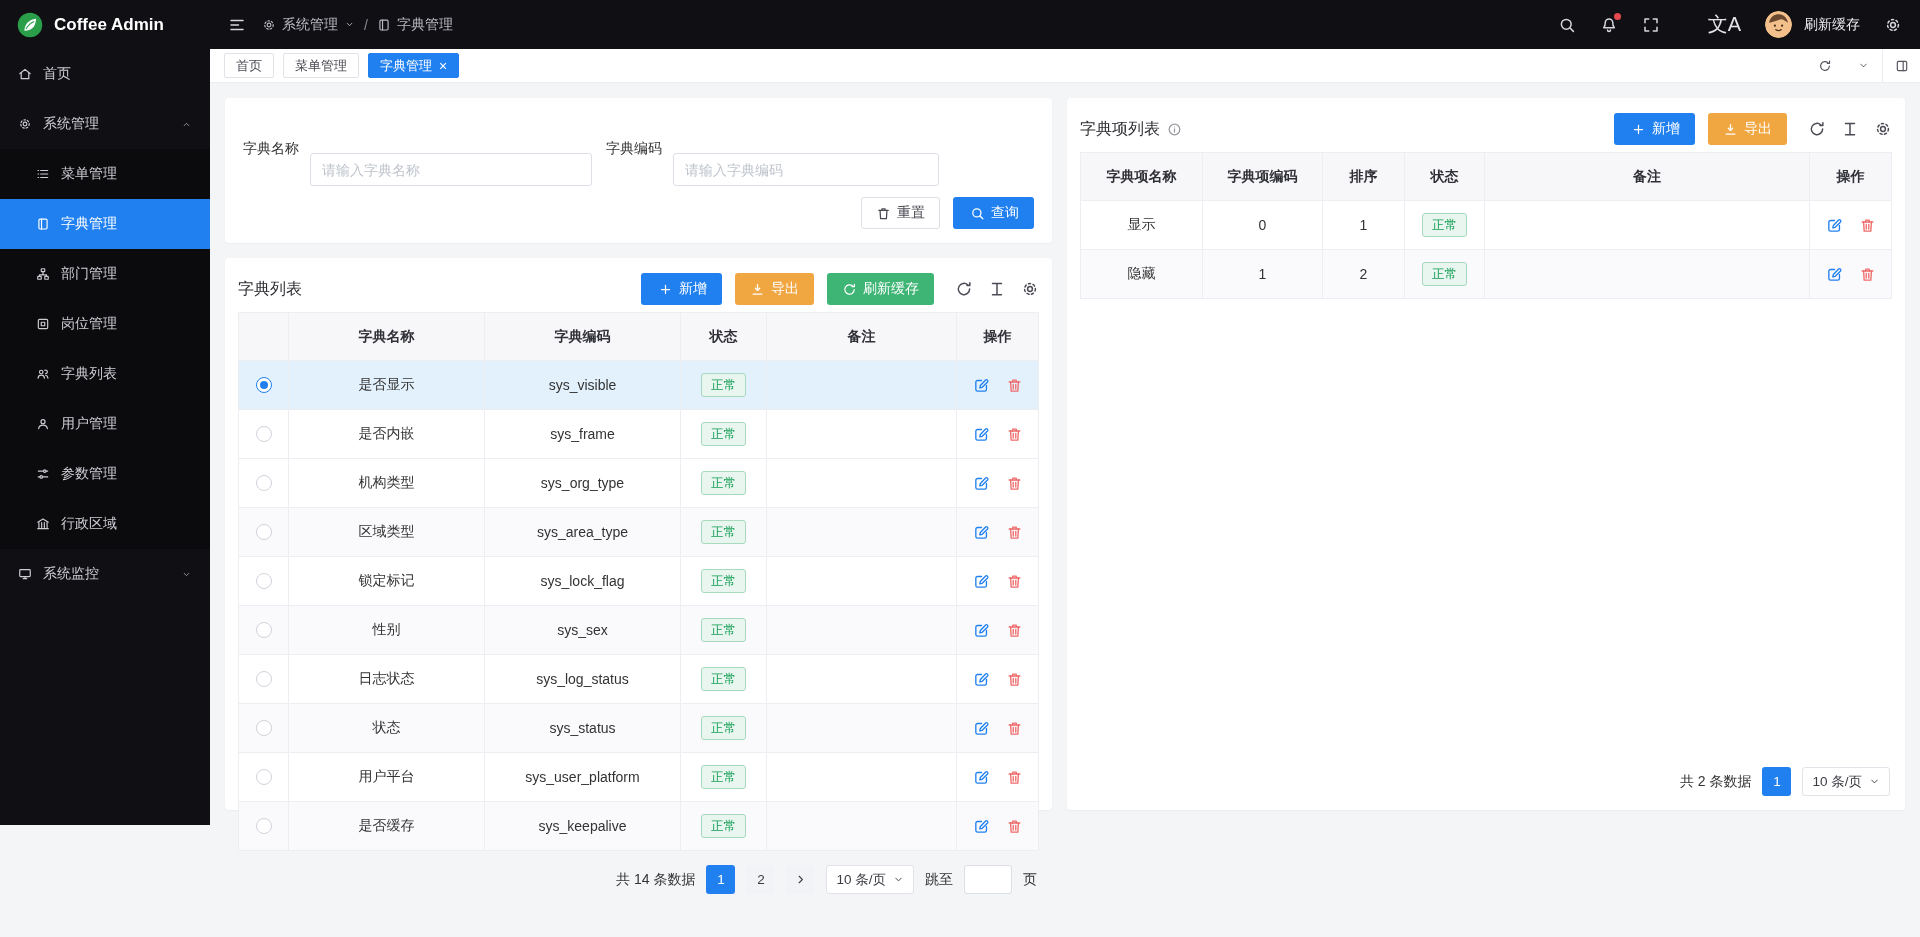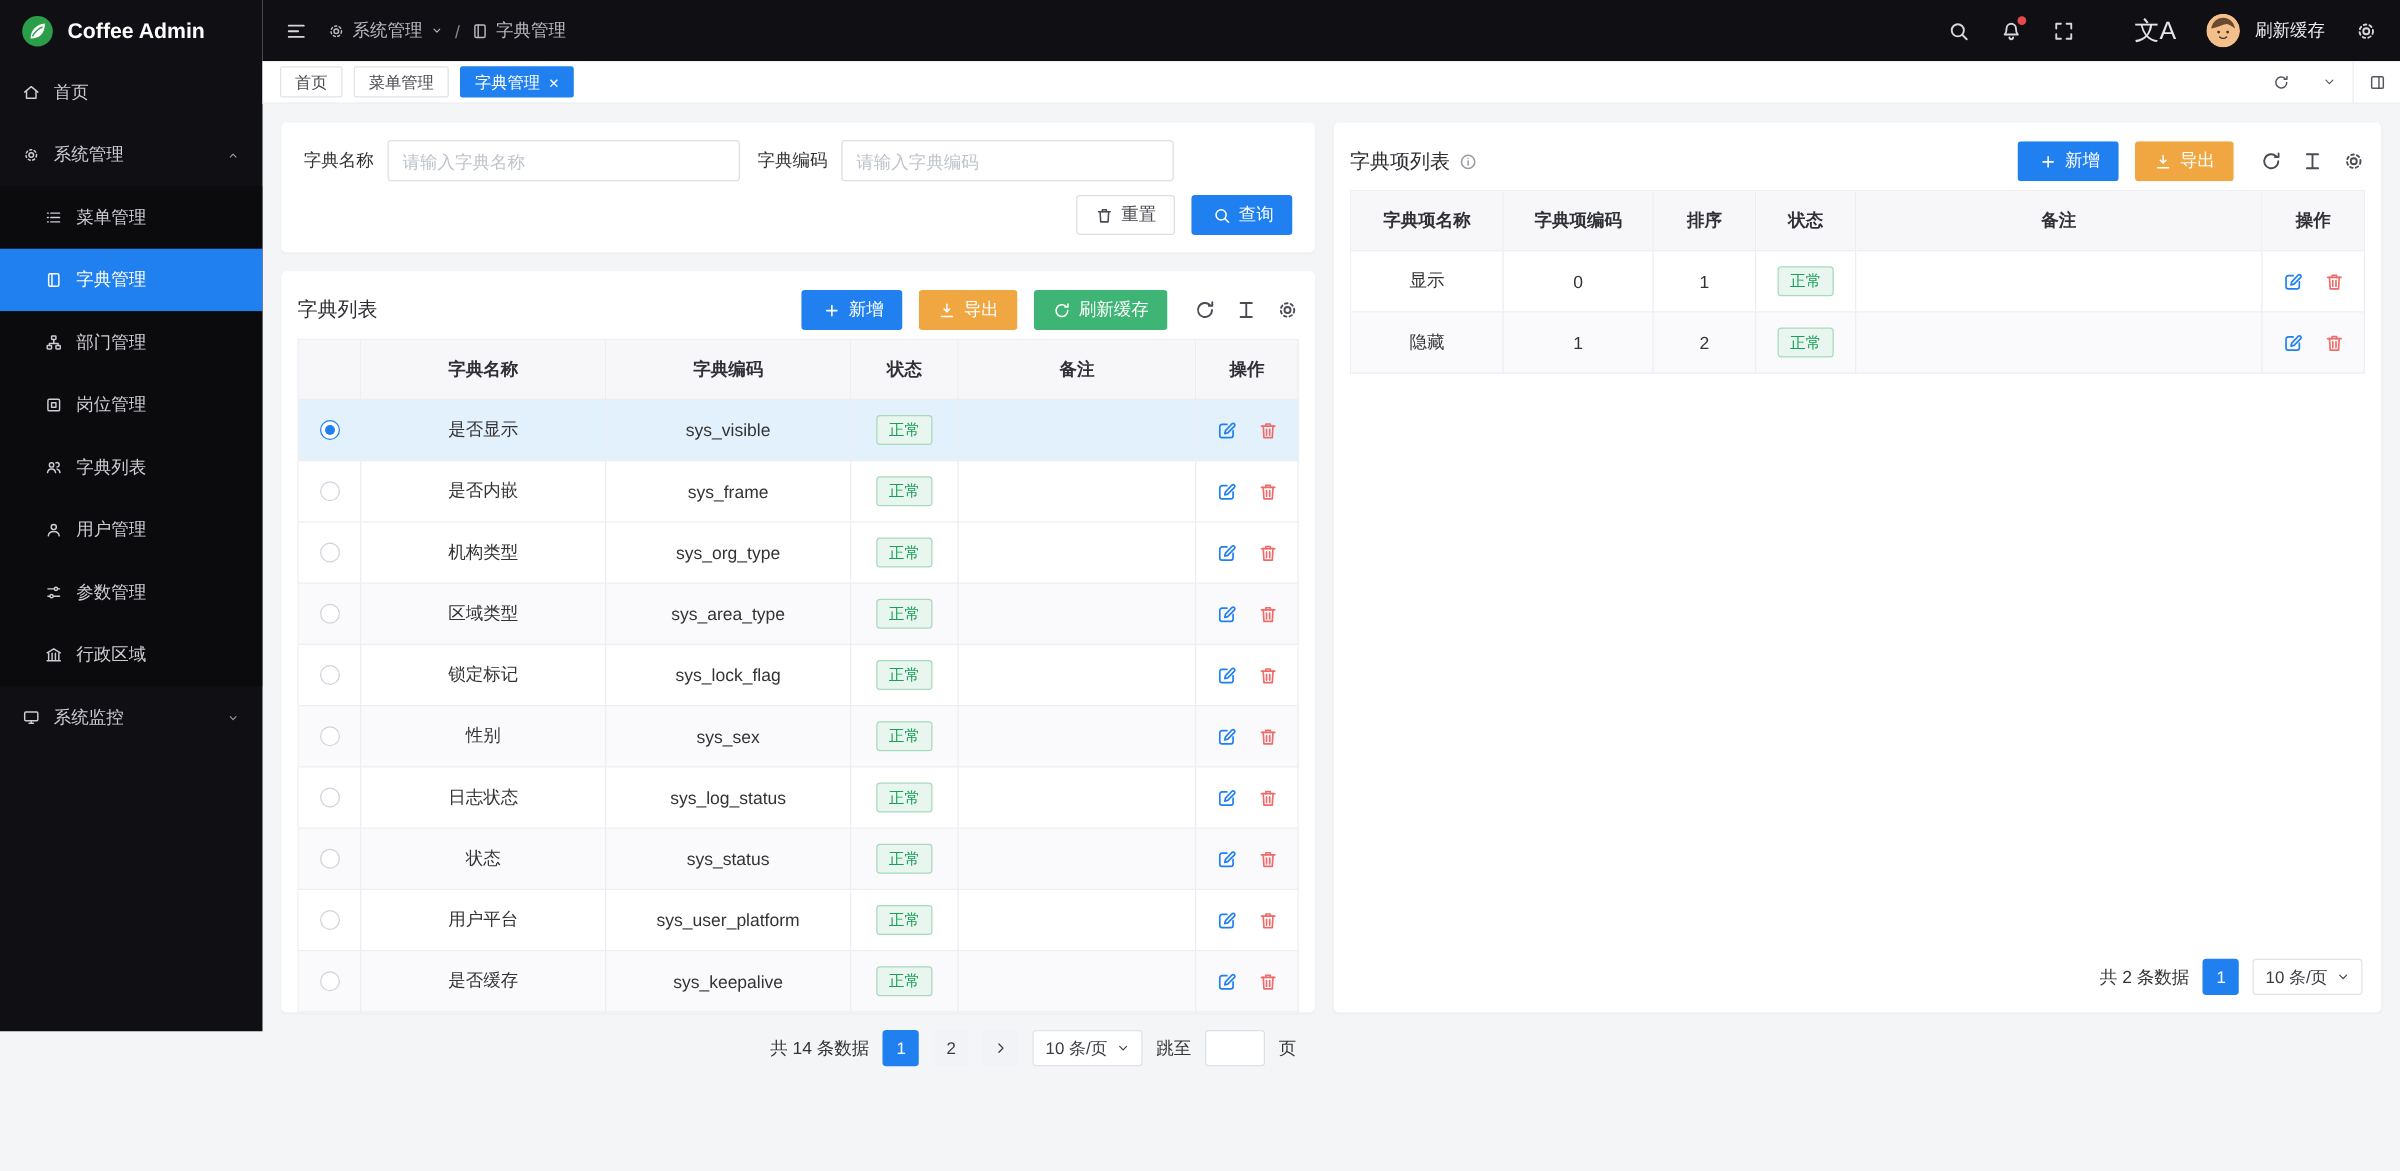--- a/index.html
+++ b/index.html
@@ -60,21 +60,21 @@
   
   .content { flex:1; display:flex; gap:15px; padding:15px; min-height:0; }
   .card { background:#fff; border-radius:4px; box-shadow:0 1px 2px rgba(0,0,0,.04); }
   .left-col { width:827px; flex-shrink:0; display:flex; flex-direction:column; gap:15px; min-height:0; }
 
   .search-card { padding:14px 18px; display:flex; flex-direction:column; gap:11px; flex-shrink:0; }
   .search-row { display:flex; align-items:center; gap:14px; }
   .form-item { display:flex; align-items:center; gap:11px; }
   .form-label { font-size:14px; color:#333; white-space:nowrap; }
   .input { height:33px; border:1px solid #dcdfe6; border-radius:3px; padding:0 11px; font-size:14px;
-           color:#333; outline:none; background:#fff; }
+           color:#333; outline:none; background:#fff;margin-top:41px; }
   .input::placeholder { color:#bfc4cc; }
   .inp-name { width:282px; } .inp-code { width:266px; }
   .btn-row { display:flex; justify-content:flex-end; gap:13px; }
 
   .btn { height:32px; display:inline-flex; align-items:center; gap:6px; padding:0 14px; border-radius:3px;
          font-size:14px; border:1px solid transparent; cursor:pointer; background:#fff; white-space:nowrap; }
   .btn .ic { width:15px; height:15px; }
   .btn-default { border-color:#dcdfe6; color:#4a4a52; }
   .btn-primary { background:#2080f0; color:#fff;padding-left:16px; }
   .btn-warning { background:#f0a742; color:#fff; }

